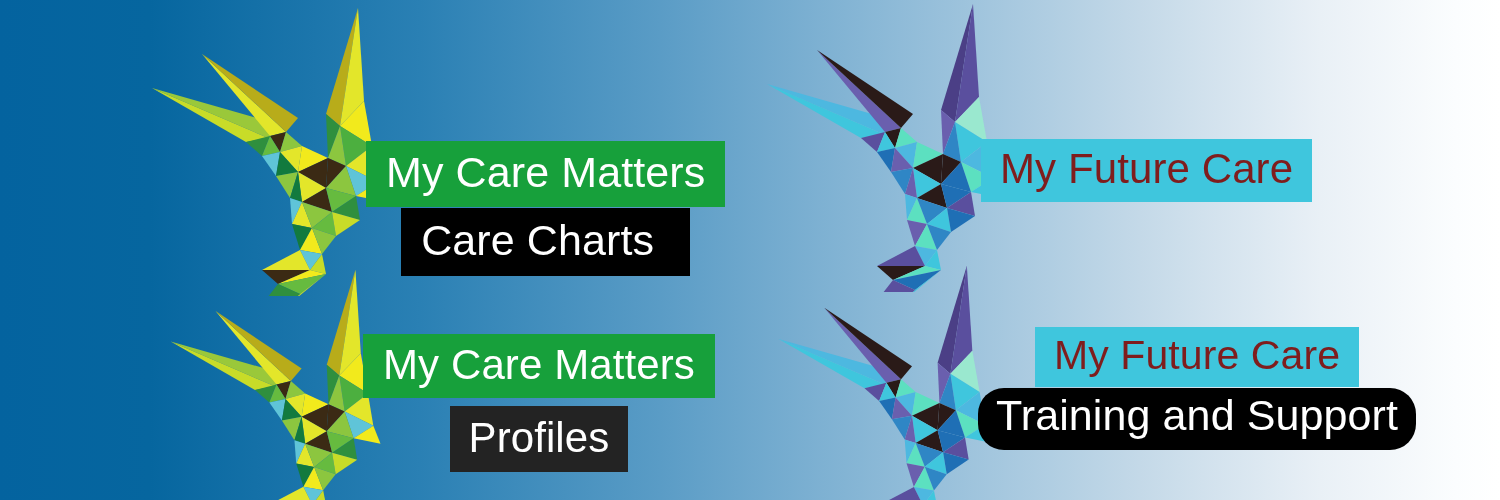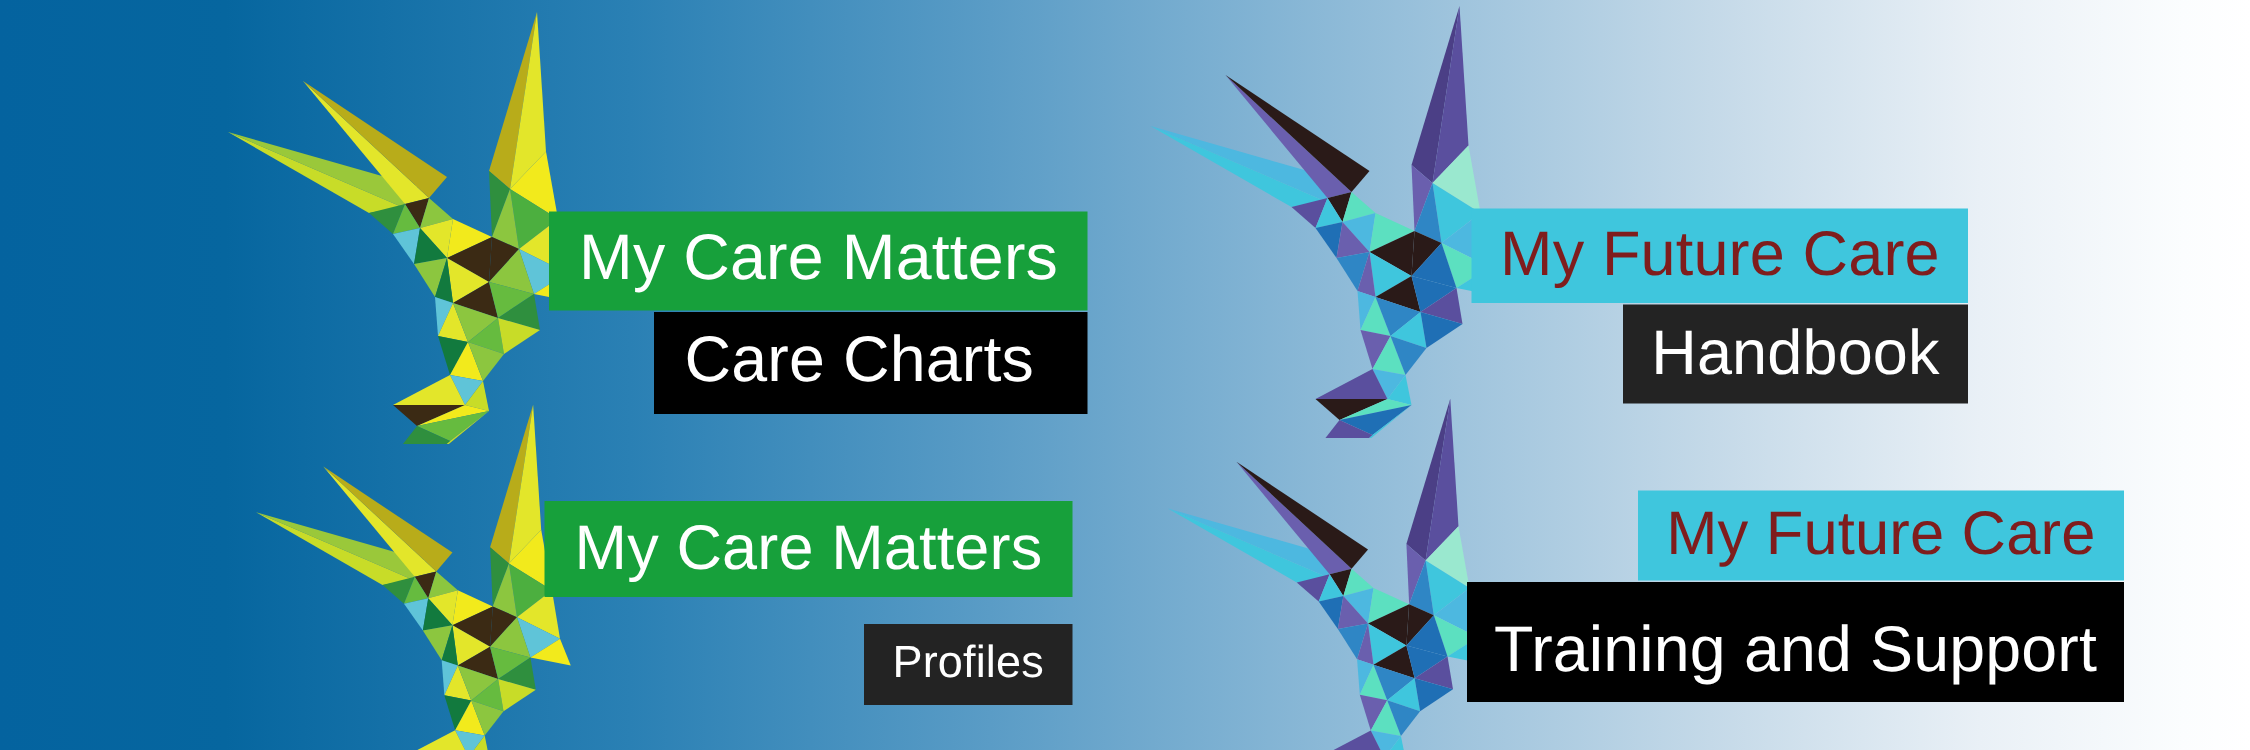--- a/index.html
+++ b/index.html
@@ -36,21 +36,21 @@
     display: block;
     pointer-events: none;
   }
   .bird svg { display: block; }
 
   
   .label-stack {
     position: absolute;
     display: flex;
     flex-direction: column;
-    align-items: flex-end;
+    align-items: center;
   }
   .label {
     display: block;
     white-space: nowrap;
     line-height: 1;
     font-weight: 400;
     letter-spacing: 0.1px;
   }
   .label-brand {
     background: #17a03b;
@@ -79,41 +79,41 @@
     font-size: 43px; padding: 11px 36px 14px 20px; margin-top: 1px;
   }
 
   
   #group-profiles { left: 150px; top: 190px; width: 620px; height: 300px; }
   #group-profiles .label-stack { left: 213px; top: 144px; }
   #group-profiles .label-brand {
     font-size: 42px; padding: 10px 20px 12px 20px;
   }
   #group-profiles .label-sub-charcoal {
-    font-size: 30px; padding: 11px 19px 13px 19px; margin-top: 18px;
+    font-size: 42px; padding: 11px 19px 13px 19px; margin-top: 8px;
   }
 
   
   #group-handbook { left: 765px; top: 0px; width: 620px; height: 300px; }
   #group-handbook .label-stack { left: 216px; top: 139px; }
   #group-handbook .label-brand-cyan {
     font-size: 42px; padding: 9px 19px 12px 19px;
   }
   #group-handbook .label-sub-charcoal {
     font-size: 42px; padding: 11px 19px 13px 19px; margin-top: 1px;
   }
 
   
   #group-training { left: 760px; top: 188px; width: 660px; height: 310px; }
   #group-training .label-stack { left: 218px; top: 139px; }
   #group-training .label-brand-cyan {
     font-size: 41px; padding: 8px 19px 11px 19px;
   }
   #group-training .label-sub-black {
-    font-size: 43px; padding: 24px 18px 13px 18px; margin-top: 1px;
+    font-size: 43px; padding: 6px 18px 13px 18px; margin-top: 1px; border-radius: 26px;
   }
 </style>
 </head>
 <body>
 
 <div id="banner">
 
   <div class="logo-group" id="group-care-charts">
     <span class="bird" style="left:0px; top:6px;">
       <svg width="250" height="290" viewBox="0 0 250 290" xmlns="http://www.w3.org/2000/svg">
@@ -285,21 +285,20 @@
           <polygon points="112,264 160,264 128,278" fill="#2a1a18"></polygon>
           <polygon points="128,278 160,264 176,268" fill="#5ce0c0"></polygon>
           <polygon points="128,278 176,268 150,288" fill="#1f6fb5"></polygon>
           <polygon points="150,288 176,268 64,360" fill="#3fc6dd"></polygon>
           <polygon points="128,278 150,288 64,360" fill="#5a4f9e"></polygon>
         </g>
       </svg>
     </span>
     <div class="label-stack">
       <span class="label label-brand-cyan">My Future Care</span>
-      <span class="label label-sub-charcoal">Handbook</span>
     </div>
   </div>
 
   <div class="logo-group" id="group-training">
     <span class="bird" style="left:6px; top:76px;">
       <svg width="250" height="265" viewBox="0 0 250 290" xmlns="http://www.w3.org/2000/svg">
         <g>
           <polygon points="208,2 190,120 176,108" fill="#4b3f86"></polygon>
           <polygon points="208,2 214,95 190,120" fill="#5a4f9e"></polygon>
           <polygon points="190,120 214,95 222,140" fill="#9ae8cf"></polygon>

